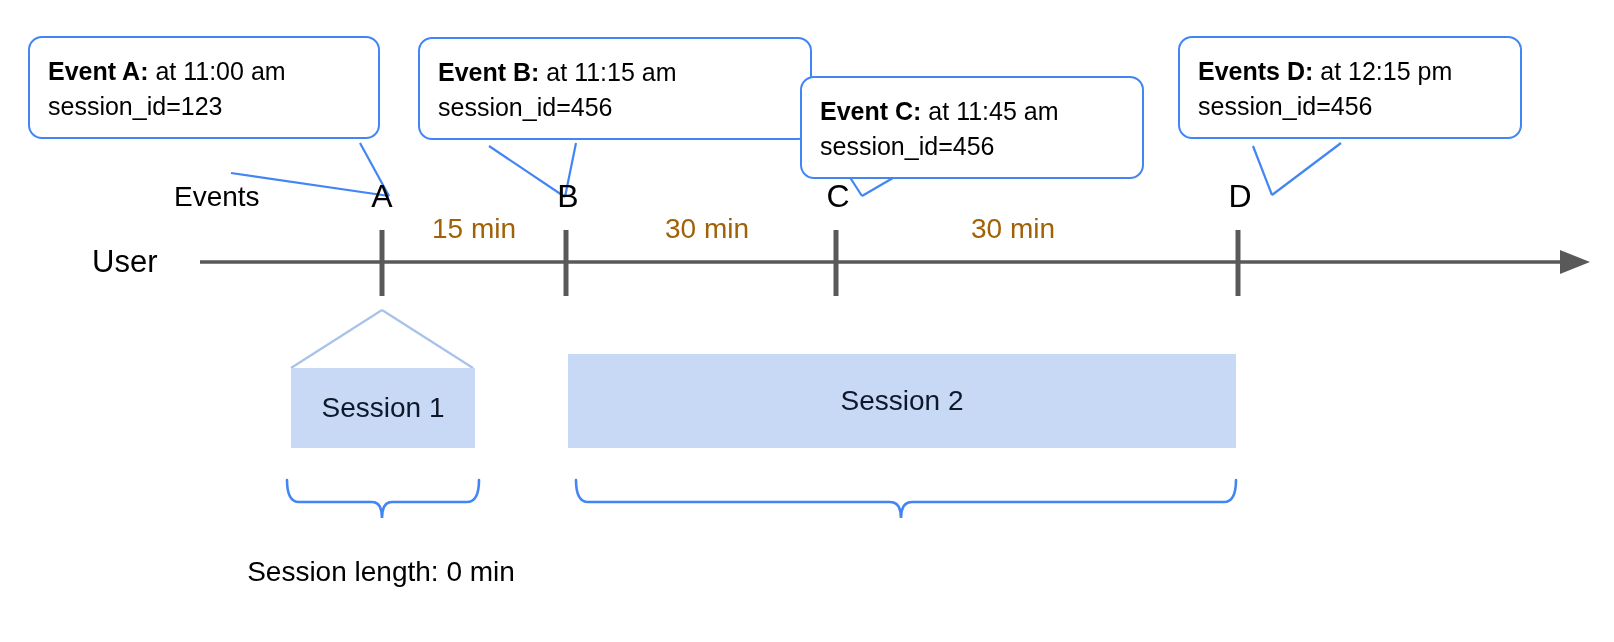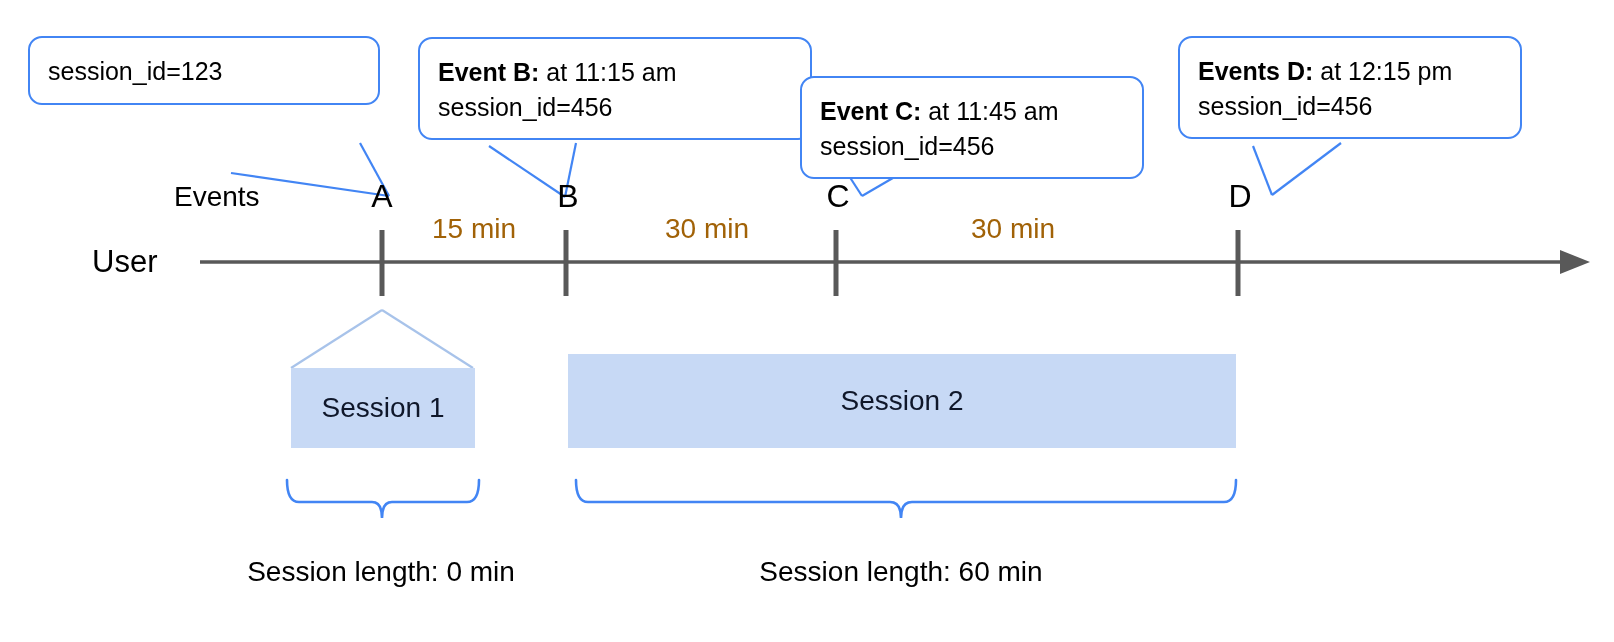--- a/index.html
+++ b/index.html
@@ -154,20 +154,21 @@
                Q 576 502 588 502
                L 890 502
                Q 901 502 901 518
                Q 901 502 912 502
                L 1224 502
                Q 1236 502 1236 480"></path>
     </g>
   </svg>
 
   <div class="callout" style="left:28px; top:36px; width:352px;">
+    <span class="ln"><b>Event A:</b><span> at 11:00 am</span></span>
     <span class="ln">session_id=123</span>
   </div>
 
   <div class="callout" style="left:418px; top:37px; width:394px;">
     <span class="ln"><b>Event B:</b><span> at 11:15 am</span></span>
     <span class="ln">session_id=456</span>
   </div>
 
   <div class="callout" style="left:800px; top:36px; width:344px;margin-top:40px;">
     <span class="ln"><b>Event C:</b><span> at 11:45 am</span></span>
@@ -188,15 +189,14 @@
   <div class="tick-label" style="left:1240px; top:178px;">D</div>
 
   <div class="gap-label" style="left:474px; top:213px;">15 min</div>
   <div class="gap-label" style="left:707px; top:213px;">30 min</div>
   <div class="gap-label" style="left:1013px; top:213px;">30 min</div>
 
   <div class="session-box" style="left:291px; top:368px; width:184px; height:80px;">Session 1</div>
   <div class="session-box" style="left:568px; top:354px; width:668px; height:94px;">Session 2</div>
 
   <div class="len-label" style="left:381px; top:556px;">Session length: 0 min</div>
-  <div class="len-label" style="left:901px; top:556px;">Session length: 60 min</div>
 
 </div>
 
 </body></html>

